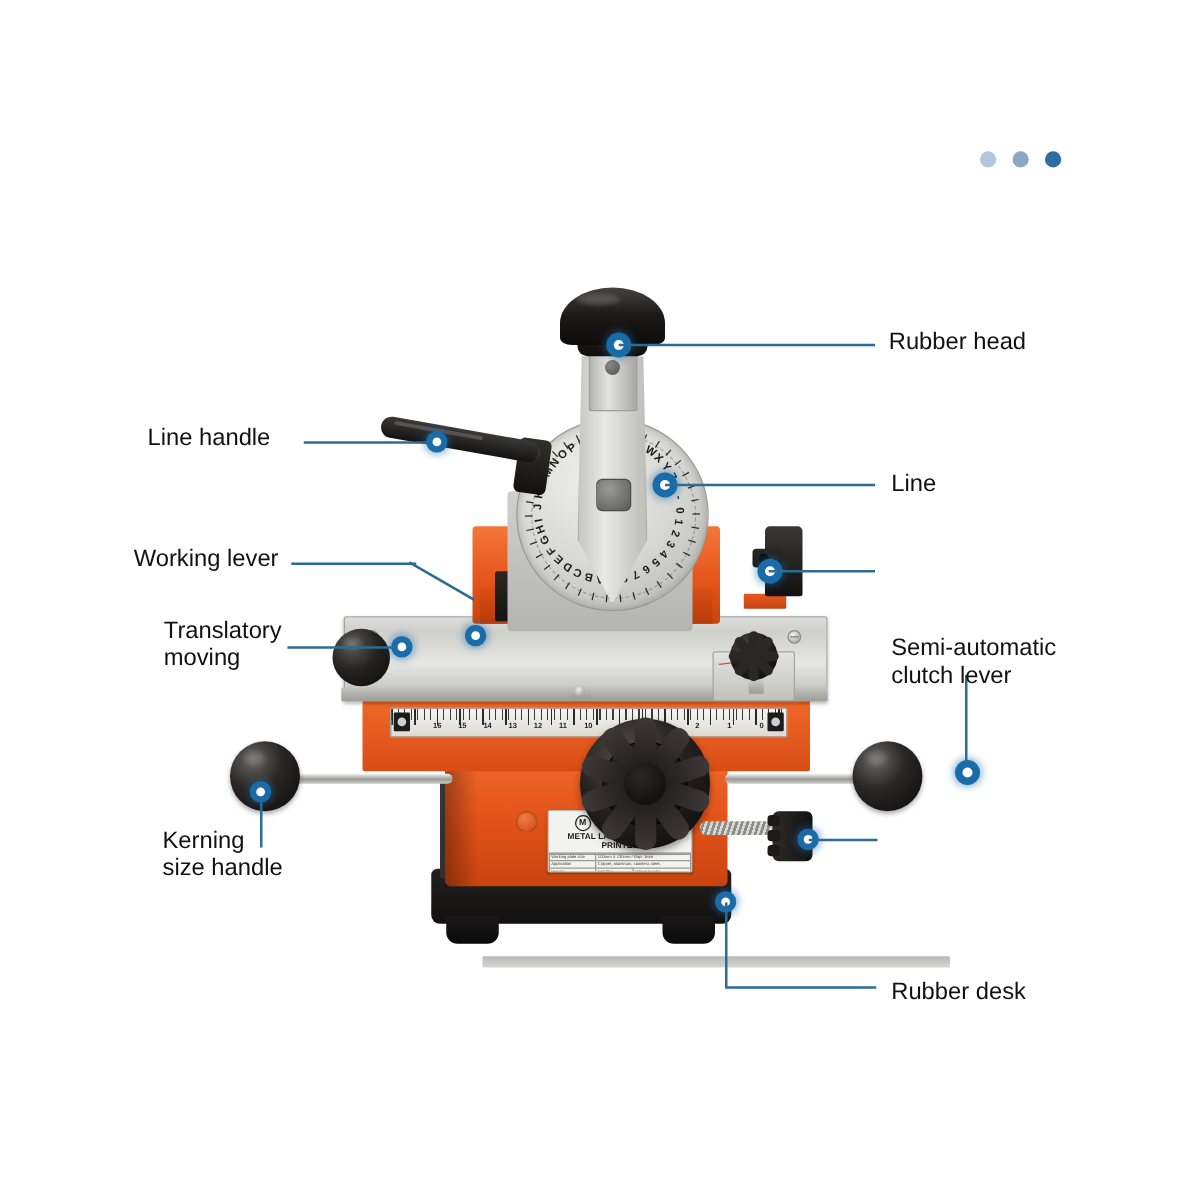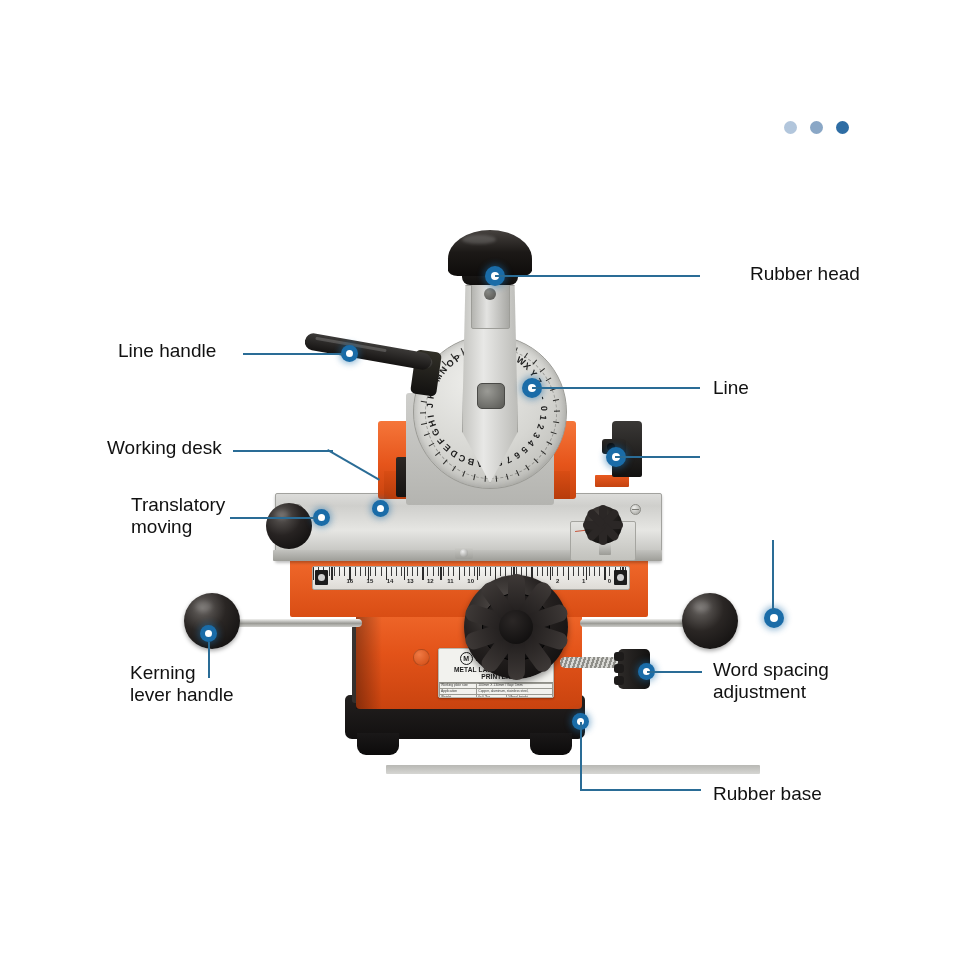--- a/index.html
+++ b/index.html
@@ -636,26 +636,26 @@
 
   <div class="ln lnh" style="left:243px;top:353px;width:100px;"></div>
 
   <div class="ln lnh" style="left:233px;top:450px;width:100px;"></div>
   <div class="ln" style="left:328px;top:449px;width:60px;height:1.6px;transform:rotate(30deg);transform-origin:0 0;"></div>
 
   <div class="ln lnh" style="left:230px;top:517px;width:88px;"></div>
 
   <div class="ln lnv" style="left:208px;top:642px;height:36px;"></div>
 
-  <div class="label r" style="left:750px;top:263px;">Rubber head</div>
+  <div class="label r" style="left:711px;top:263px;">Rubber head</div>
   <div class="label r" style="left:713px;top:377px;">Line</div>
-  <div class="label r" style="left:713px;top:659px;">Word spacing
-adjustment</div>
-  <div class="label r" style="left:713px;top:783px;">Rubber base</div>
+  <div class="label r" style="left:713px;top:508px;">Semi-automatic
+clutch lever</div>
+  <div class="label r" style="left:713px;top:783px;">Rubber desk</div>
 
   <div class="label l" style="left:118px;top:340px;">Line handle</div>
-  <div class="label l" style="left:107px;top:437px;">Working desk</div>
+  <div class="label l" style="left:107px;top:437px;">Working lever</div>
   <div class="label l" style="left:131px;top:494px;">Translatory
 moving</div>
   <div class="label l" style="left:130px;top:662px;">Kerning
-lever handle</div>
+size handle</div>
 
 </div>
 
 </body></html>

